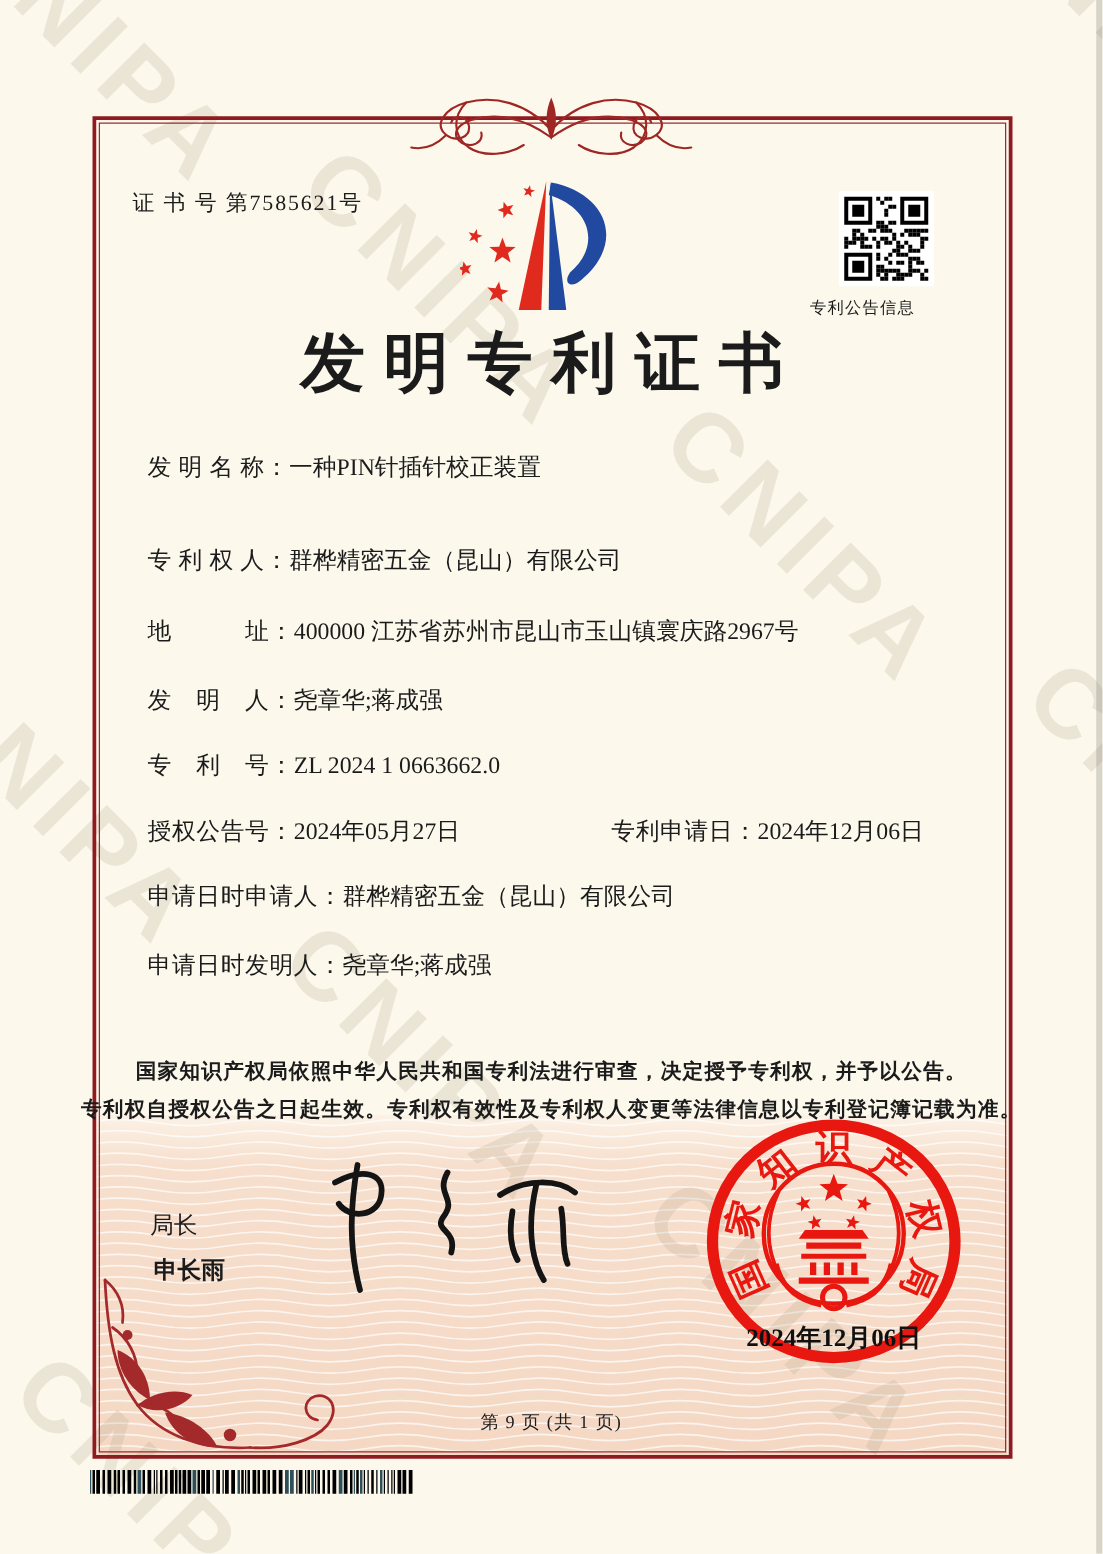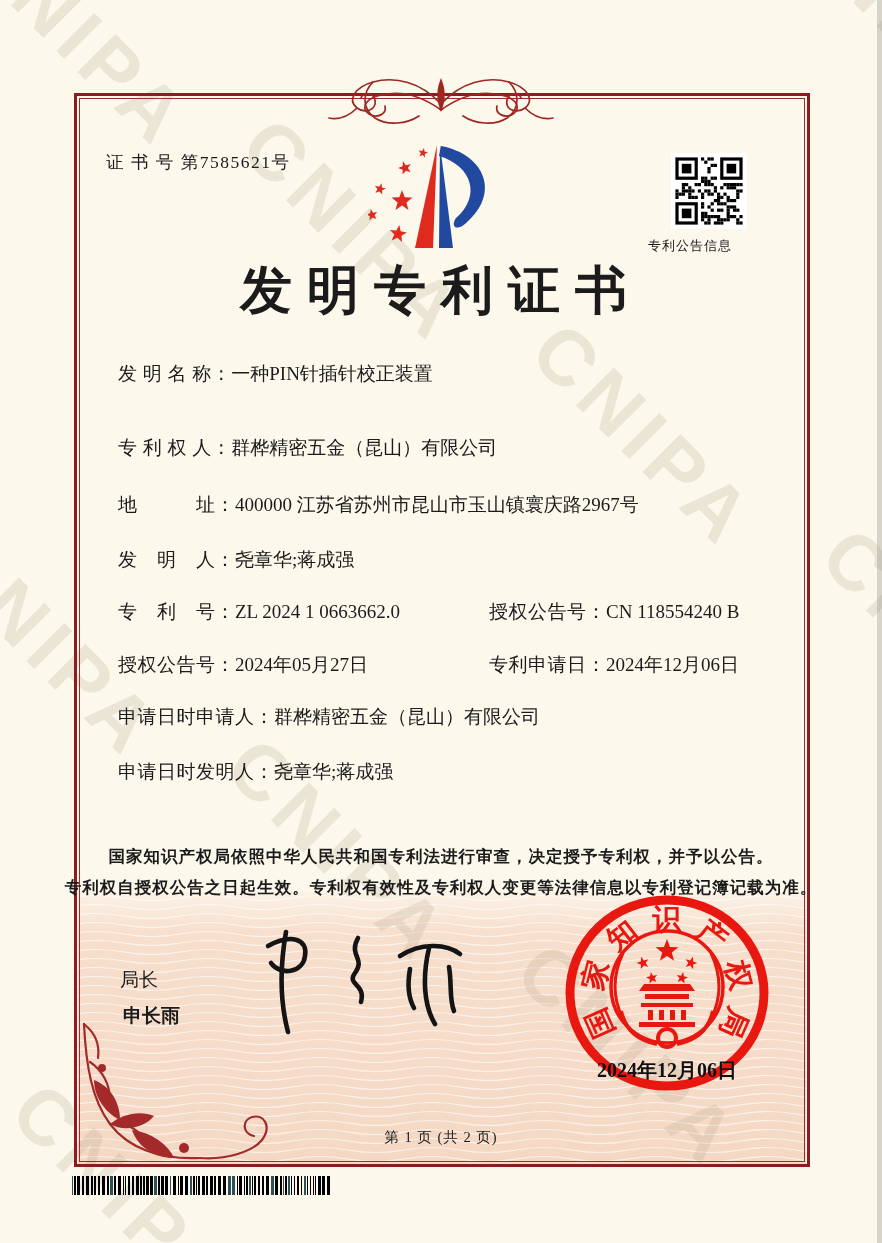--- a/index.html
+++ b/index.html
@@ -301,23 +301,20 @@
   </div>
   <div class="row r3">
     <span class="lab">地　　　址：</span><span>400000 江苏省苏州市昆山市玉山镇寰庆路2967号</span>
   </div>
   <div class="row r4">
     <span class="lab">发　明　人：</span><span>尧章华;蒋成强</span>
   </div>
   <div class="row r5">
     <span class="lab">专　利　号：</span><span>ZL 2024 1 0663662.0</span>
   </div>
-  <div class="row r5 col2">
-    <span class="lab">授权公告号：</span><span>CN 118554240 B</span>
-  </div>
   <div class="row r6">
     <span class="lab">授权公告号：</span><span>2024年05月27日</span>
   </div>
   <div class="row r6 col2">
     <span class="lab">专利申请日：</span><span>2024年12月06日</span>
   </div>
   <div class="row r7">
     <span class="lab">申请日时申请人：</span><span>群桦精密五金（昆山）有限公司</span>
   </div>
   <div class="row r8">
@@ -378,21 +375,21 @@
         <text x="35.19811625557627" y="84.09777972562458" text-anchor="middle" dominant-baseline="central" font-size="29" font-weight="bold" fill="#e8170f" transform="rotate(-76 35.19811625557627 84.09777972562458)">家</text>
         <text x="61.44105082590129" y="43.68720423310257" text-anchor="middle" dominant-baseline="central" font-size="29" font-weight="bold" fill="#e8170f" transform="rotate(-38 61.44105082590129 43.68720423310257)">知</text>
         <text x="107" y="28" text-anchor="middle" dominant-baseline="central" font-size="29" font-weight="bold" fill="#e8170f" transform="rotate(0 107 28)">识</text>
         <text x="152.5589491740987" y="43.68720423310257" text-anchor="middle" dominant-baseline="central" font-size="29" font-weight="bold" fill="#e8170f" transform="rotate(38 152.5589491740987 43.68720423310257)">产</text>
         <text x="178.80188374442372" y="84.09777972562458" text-anchor="middle" dominant-baseline="central" font-size="29" font-weight="bold" fill="#e8170f" transform="rotate(76 178.80188374442372 84.09777972562458)">权</text>
         <text x="174.6023638655525" y="132.0985115876092" text-anchor="middle" dominant-baseline="central" font-size="29" font-weight="bold" fill="#e8170f" transform="rotate(114 174.6023638655525 132.0985115876092)">局</text>
       </g>
     <text x="107" y="186" text-anchor="middle" font-size="20" font-weight="bold" fill="#101010">2024年12月06日</text>
   </svg>
 
-  <div class="footer">第 1 页 (共 2 页)</div>
+  <div class="footer">第 9 页 (共 1 页)</div>
 
   <div class="barcode" id="barcode">
       <div style="width: 1px; background: rgb(46, 79, 88); margin-right: 1px;"></div>
       <div style="width: 2px; background: rgb(0, 0, 0); margin-right: 1px;"></div>
       <div style="width: 3px; background: rgb(0, 0, 0); margin-right: 2px;"></div>
       <div style="width: 2px; background: rgb(0, 0, 0); margin-right: 2px;"></div>
       <div style="width: 3px; background: rgb(0, 0, 0); margin-right: 2px;"></div>
       <div style="width: 2px; background: rgb(0, 0, 0); margin-right: 1px;"></div>
       <div style="width: 2px; background: rgb(0, 0, 0); margin-right: 2px;"></div>
       <div style="width: 2px; background: rgb(0, 0, 0); margin-right: 2px;"></div>

